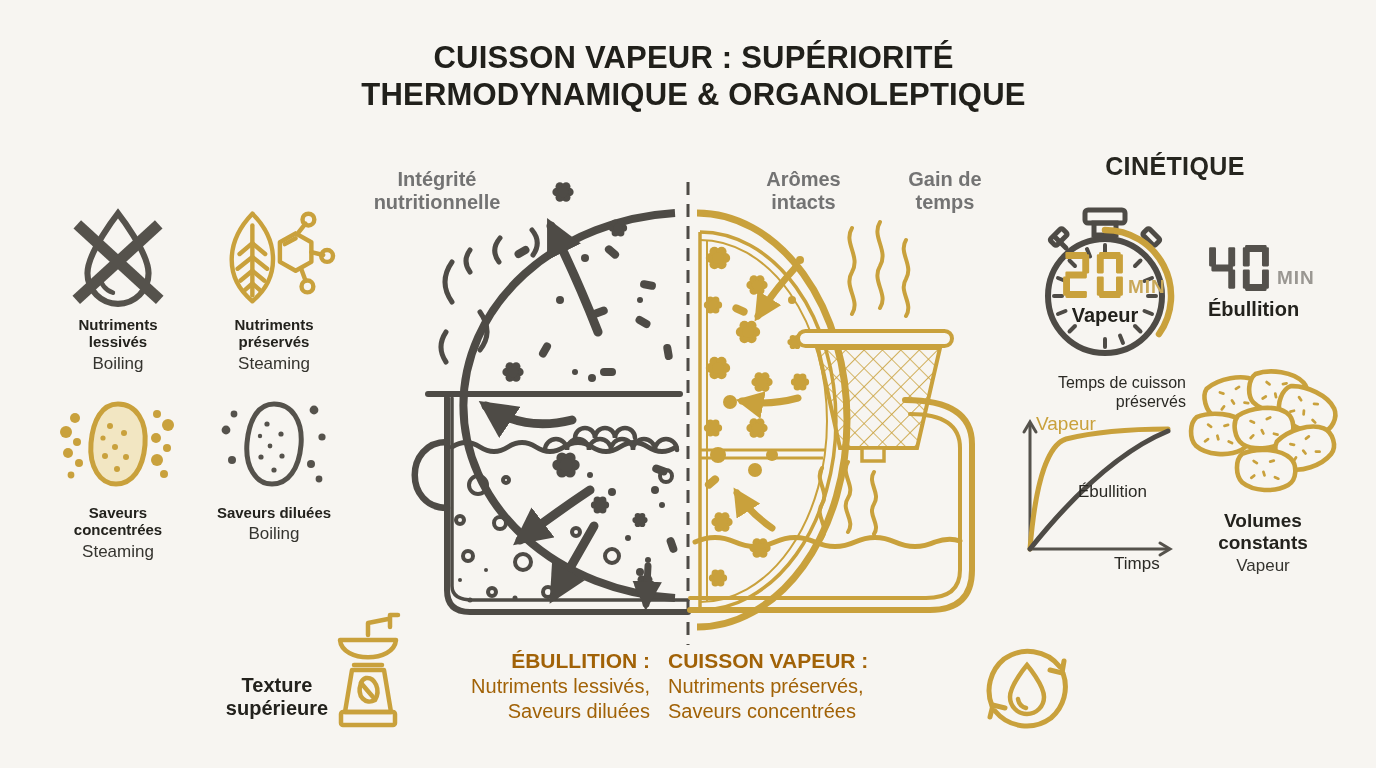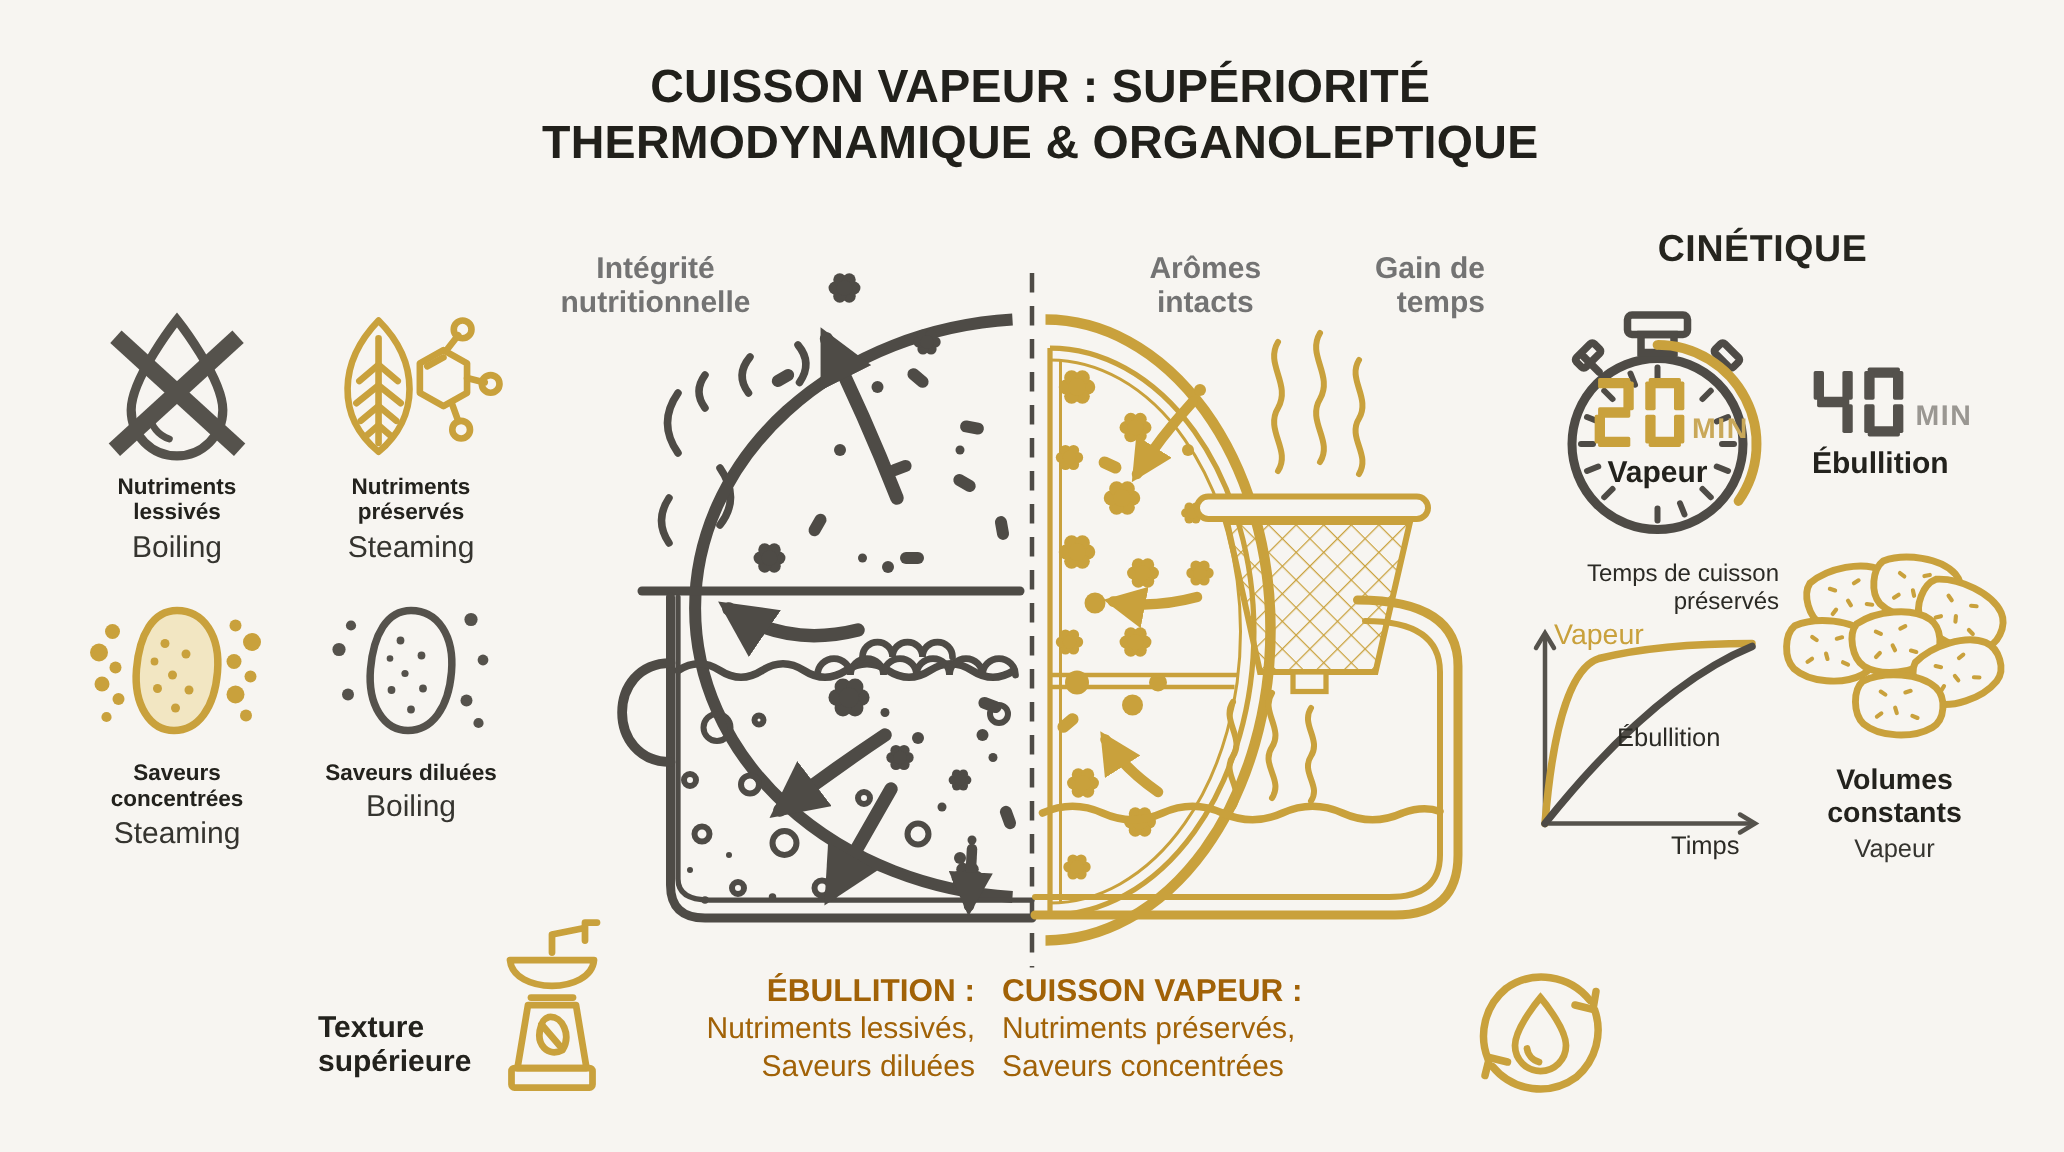--- a/index.html
+++ b/index.html
@@ -11,21 +11,21 @@
   .title{top:40px;left:0;width:100%;text-align:center;font-weight:800;
          font-size:31px;line-height:1.18;letter-spacing:.2px;color:#21201b;}
   
   .sec-head{font-weight:800;font-size:25px;letter-spacing:.4px;color:#26251f;text-align:center;width:300px;}
   
   .pres-grid{top:198px;left:40px;width:312px;display:grid;
              grid-template-columns:156px 156px;row-gap:16px;}
   .pres-item{text-align:center;}
   .pres-item svg{display:block;margin:0 auto;}
   .lbl{font-weight:700;font-size:15px;line-height:1.16;width:132px;margin:6px auto 0;}
-  .sub{font-size:20px;color:#35342f;margin-top:3px;}
+  .sub{font-size:17px;color:#35342f;margin-top:3px;}
   
   .mid-lbl{font-weight:700;font-size:20px;line-height:1.15;text-align:center;color:#737373;}
   
   .caption{font-size:20px;line-height:1.24;color:#a16207;}
   .caption .cap-title{font-weight:800;font-size:21px;}
   
   .minunit{font-weight:700;font-size:19px;letter-spacing:1px;}
   .watch-label{font-weight:700;font-size:20px;color:#23221d;text-align:center;}
   .chart-title{font-size:16px;line-height:1.18;text-align:right;color:#2b2a25;}
   .chart-lbl{font-size:17px;color:#2b2a25;}
@@ -136,37 +136,37 @@
               <circle cx="99" cy="74" r="4"></circle>
               <circle cx="107" cy="89" r="3.4"></circle>
           </g>
         </g>
       </svg>
       <div class="lbl">Saveurs diluées</div>
       <div class="sub">Boiling</div>
     </div>
   </div>
 
-  <div class="abs lbl" style="top:668px;left:212px;width:130px;font-size:20px;">Texture supérieure</div>
+  <div class="abs lbl" style="top:668px;left:212px;width:130px;font-size:20px;text-align:center;">Texture supérieure</div>
   <svg class="abs" style="top:612px;left:328px;" width="80" height="120" viewBox="0 0 80 118">
     <g fill="none" stroke="#c9a13c" stroke-width="4.5" stroke-linecap="round" stroke-linejoin="round">
       <path d="M40,22 L40,10 L60,6"></path>
       <path d="M62,14 L62,2 L70,2"></path>
       <path d="M12,27 L68,27 C66,50 14,50 12,27 Z"></path>
       <path d="M26,52 L54,52"></path>
       <path d="M24,57 L56,57 L63,99 L17,99 Z"></path>
       <rect x="13" y="99" width="54" height="13" rx="2"></rect>
       <path d="M33,70 C28,84 38,92 47,87 C53,77 47,64 38,65 C35,66 34,67 33,70 Z"></path>
       <path d="M33,70 L45,84"></path>
     </g>
   </svg>
 
   <div class="abs mid-lbl" style="top:168px;left:372px;width:130px;">Intégrité nutritionnelle</div>
   <div class="abs mid-lbl" style="top:168px;left:756px;width:95px;">Arômes intacts</div>
-  <div class="abs mid-lbl" style="top:168px;left:900px;width:90px;text-align:right;">Gain de temps</div>
+  <div class="abs mid-lbl" style="top:168px;left:900px;width:90px;">Gain de temps</div>
 
   <svg class="abs" style="top:150px;left:400px;" width="620" height="520" viewBox="400 150 620 520">
     <defs>
       <marker id="ahd" viewBox="0 0 6 6" refX="4.6" refY="3" markerWidth="4.2" markerHeight="4.2" orient="auto">
         <path d="M0,0 L6,3 L0,6 Z" fill="#4e4b46"></path>
       </marker>
       <marker id="ahg" viewBox="0 0 6 6" refX="4.6" refY="3" markerWidth="4" markerHeight="4" orient="auto">
         <path d="M0,0 L6,3 L0,6 Z" fill="#c9a13c"></path>
       </marker>
       <pattern id="mesh" patternUnits="userSpaceOnUse" width="13" height="13" patternTransform="rotate(45 0 0)">

